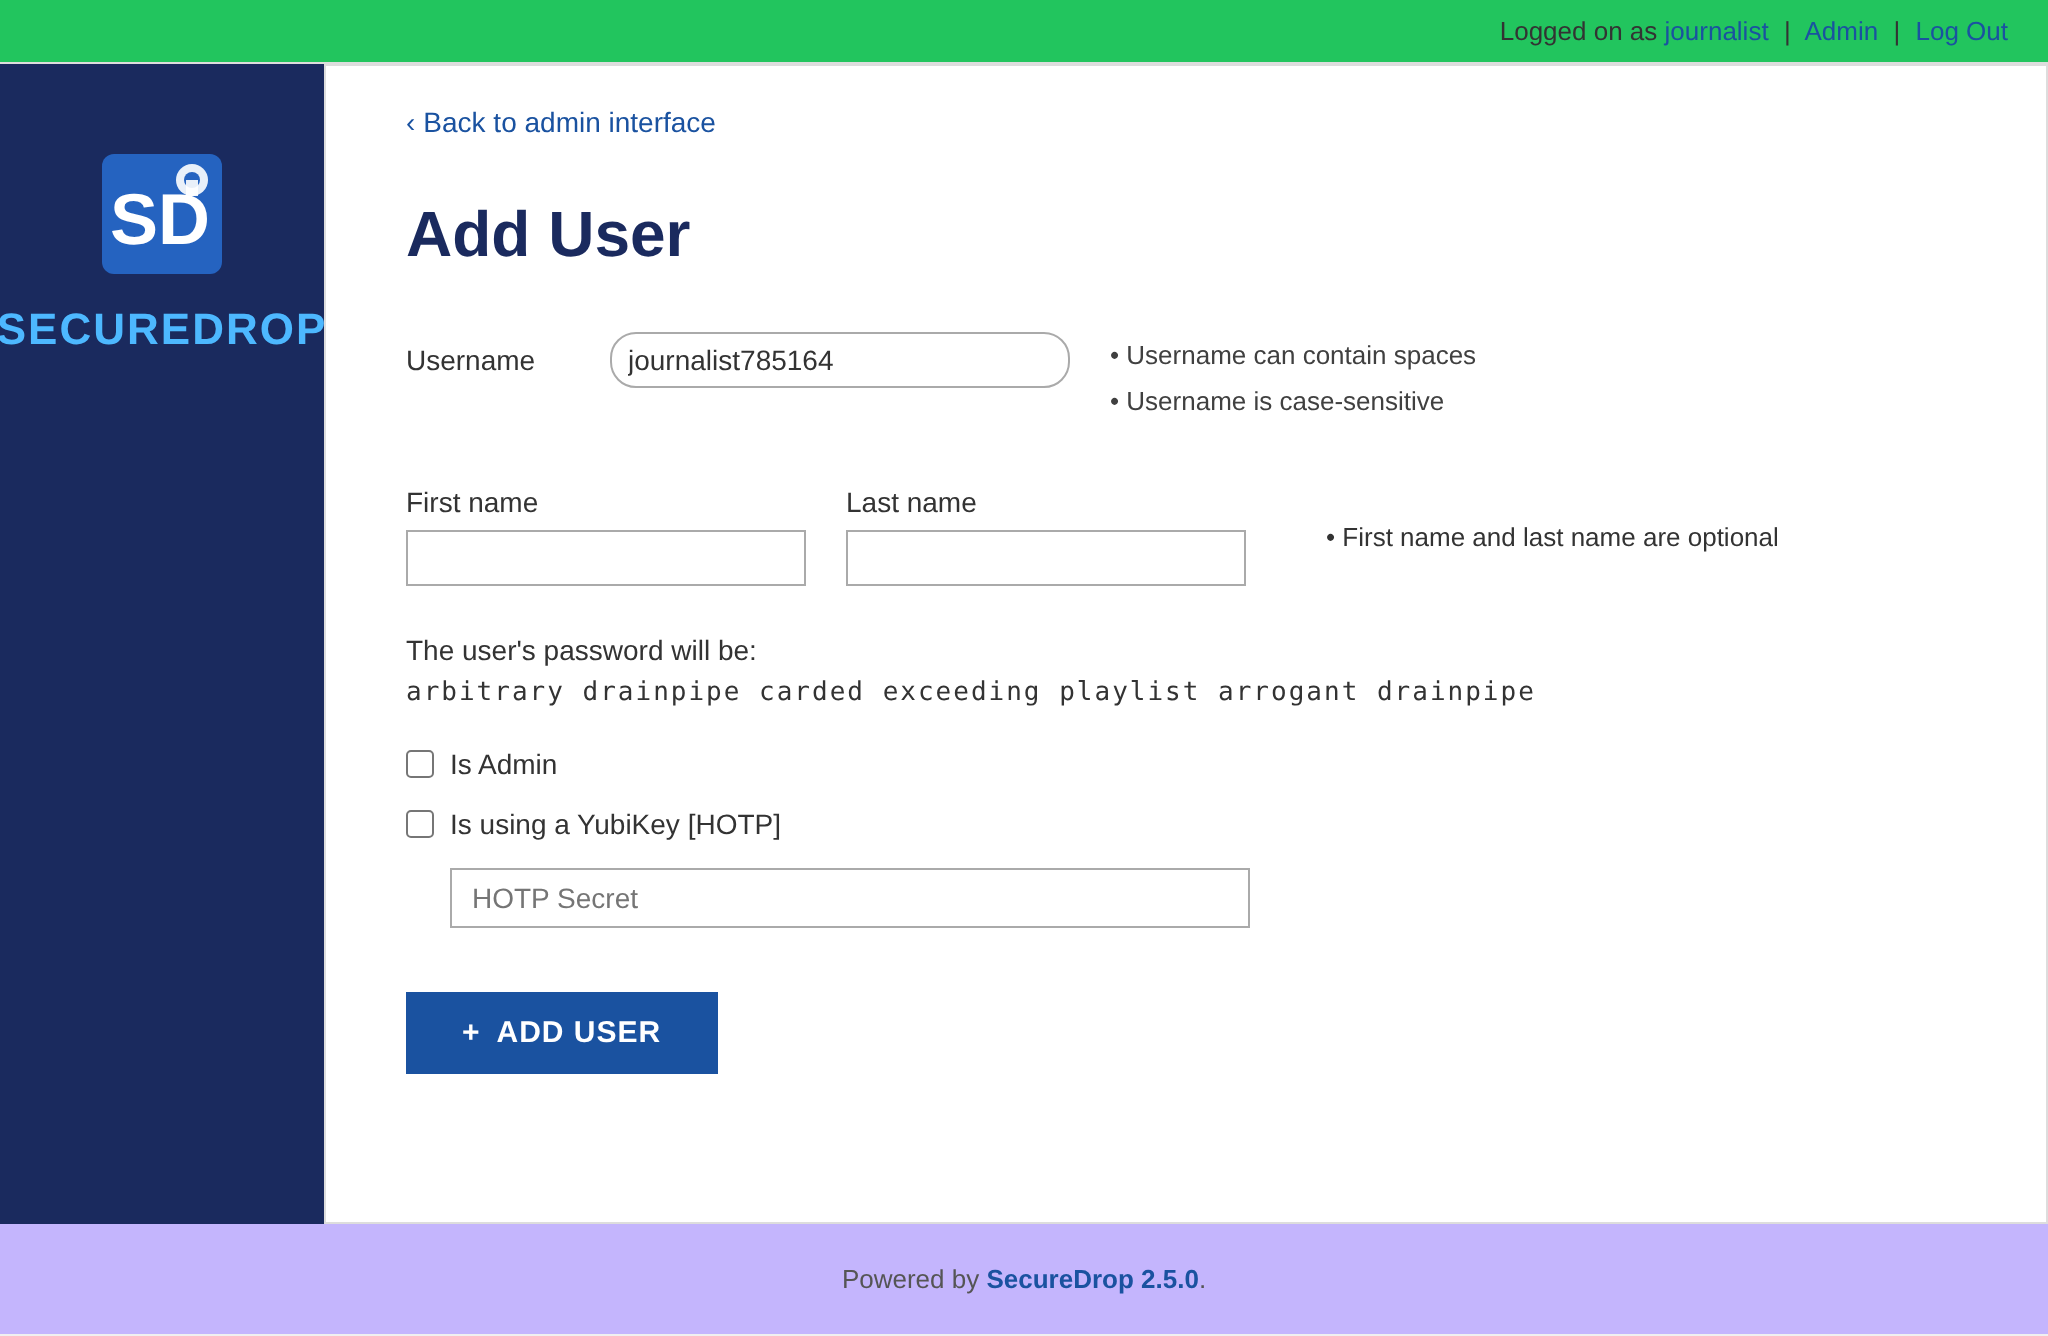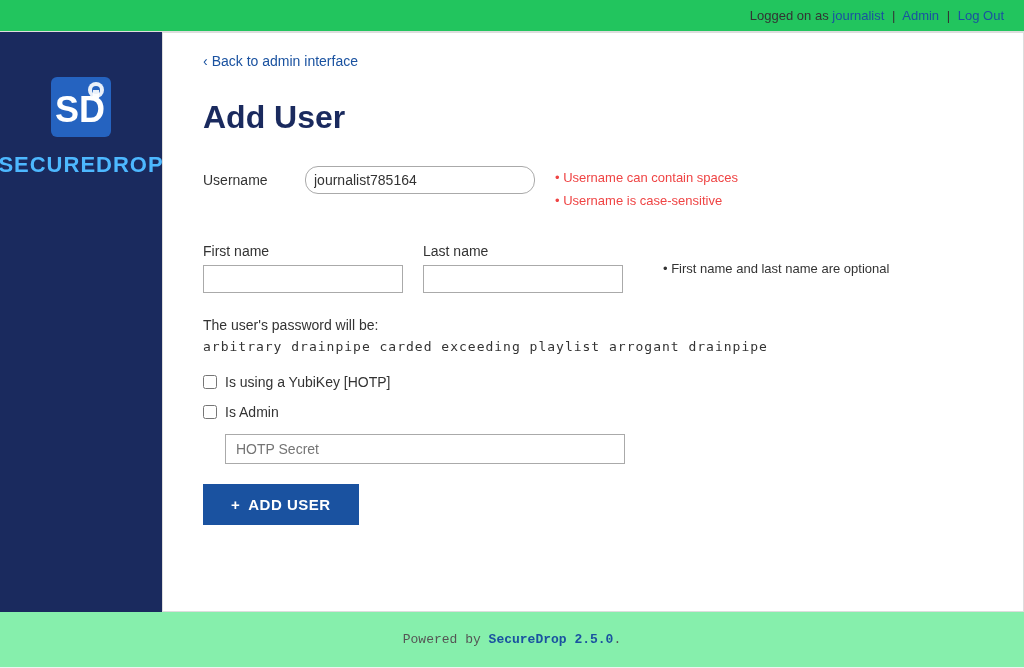--- a/index.html
+++ b/index.html
@@ -98,21 +98,21 @@
       color: #333;
       outline: none;
     }
     .username-input {
       width: 230px;
       border-radius: 13px;
     }
     .hints {
       margin-left: 20px;
       font-size: 13px;
-      color: #ef4444;
+      color: #404040;
       line-height: 1.8;
     }
     .hints li {
       list-style: none;
     }
     .hints li::before {
       content: "• ";
     }
     .name-row {
       display: flex;
@@ -176,42 +176,41 @@
     }
     .hotp-input {
       display: block;
       width: 400px;
       border: 1px solid #aaa;
       padding: 6px 10px;
       font-size: 14px;
       color: #999;
       margin-left: 22px;
       margin-top: 4px;
-      margin-bottom: 20px;
+      margin-bottom: 32px;
     }
     .add-user-btn {
       background: #1a52a0;
       color: #fff;
       border: none;
       padding: 12px 28px;
       font-size: 15px;
       font-weight: bold;
       cursor: pointer;
       display: inline-flex;
       align-items: center;
       gap: 8px;
       letter-spacing: 0.5px;
     }
     .footer {
       text-align: center;
       padding: 20px;
       font-size: 13px;
       color: #555;
-      background: #86efac;
-      font-family: Liberation Mono, monospace;
+      background: #c4b5fd;
     }
     .footer a {
       color: #1a52a0;
       text-decoration: none;
       font-weight: bold;
     }
     .outer-wrapper {
       max-width: 1024px;
       margin: 0 auto;
     }
@@ -286,28 +285,28 @@
       </div>
 
       
       <div class="password-section">
         <div class="password-label">The user's password will be:</div>
         <div class="password-value">arbitrary drainpipe carded exceeding playlist arrogant drainpipe</div>
       </div>
 
       
       <div class="checkbox-row">
+        <input type="checkbox" id="is-admin" style="">
+        <label class="checkbox-label" for="is-admin">Is Admin</label>
+      </div>
+
+      
+      <div class="checkbox-row">
         <input type="checkbox" id="yubikey" style="">
         <label class="checkbox-label" for="yubikey">Is using a YubiKey [HOTP]</label>
-      </div>
-
-      
-      <div class="checkbox-row">
-        <input type="checkbox" id="is-admin" style="">
-        <label class="checkbox-label" for="is-admin">Is Admin</label>
       </div>
 
       
       <input type="text" class="hotp-input" placeholder="HOTP Secret" style="">
 
       
       <button class="add-user-btn">
         <span>+</span>
         <span>ADD USER</span>
       </button>

